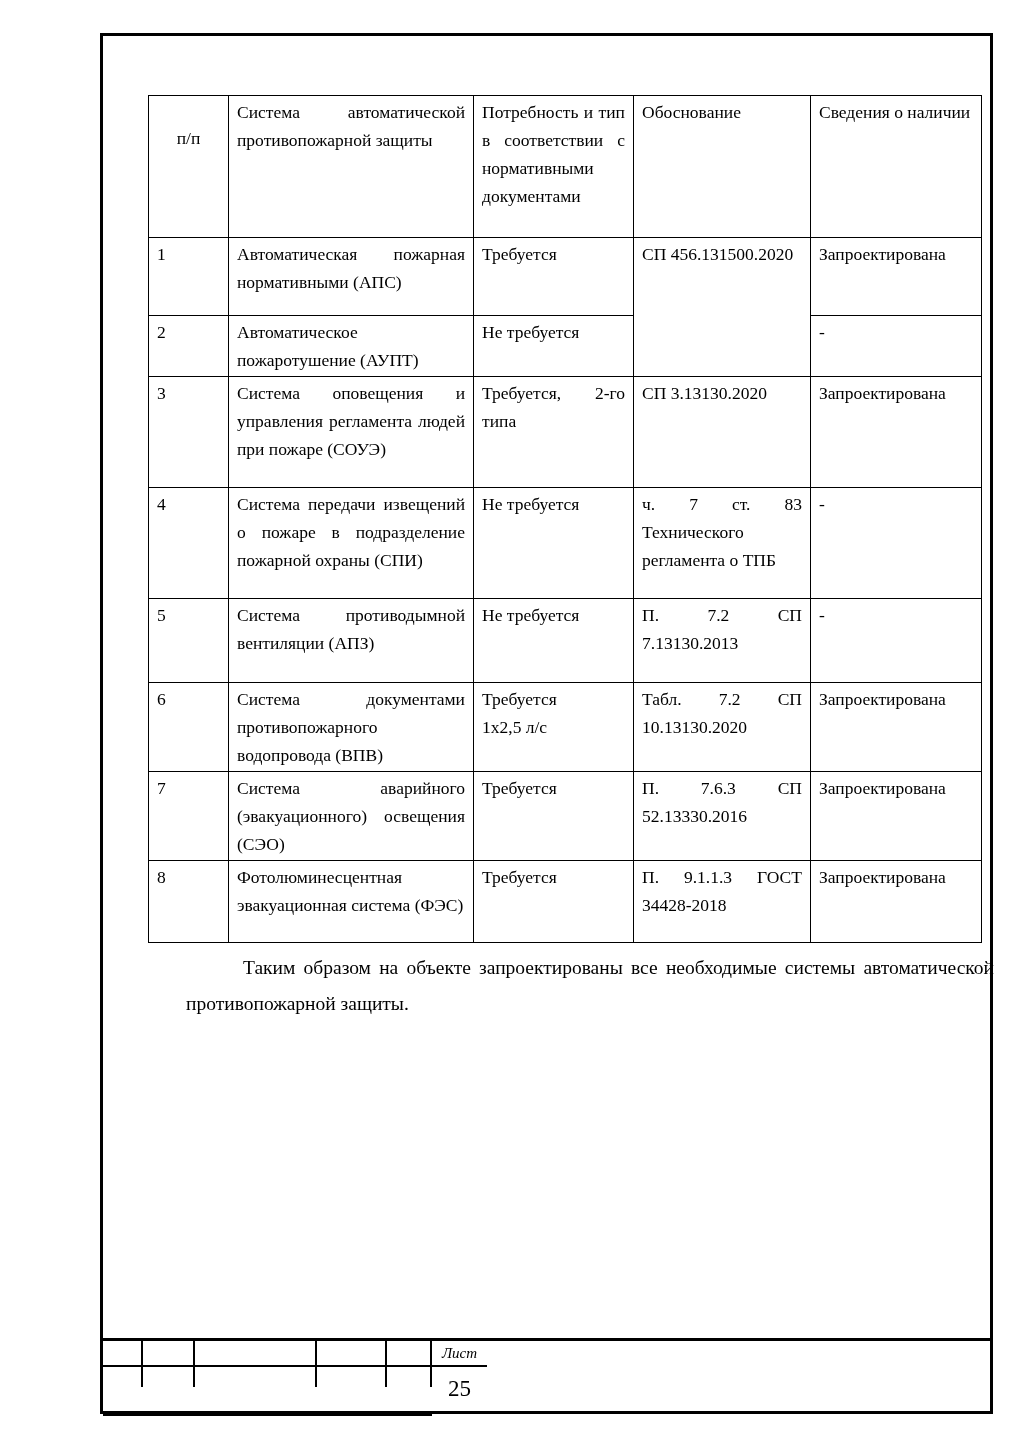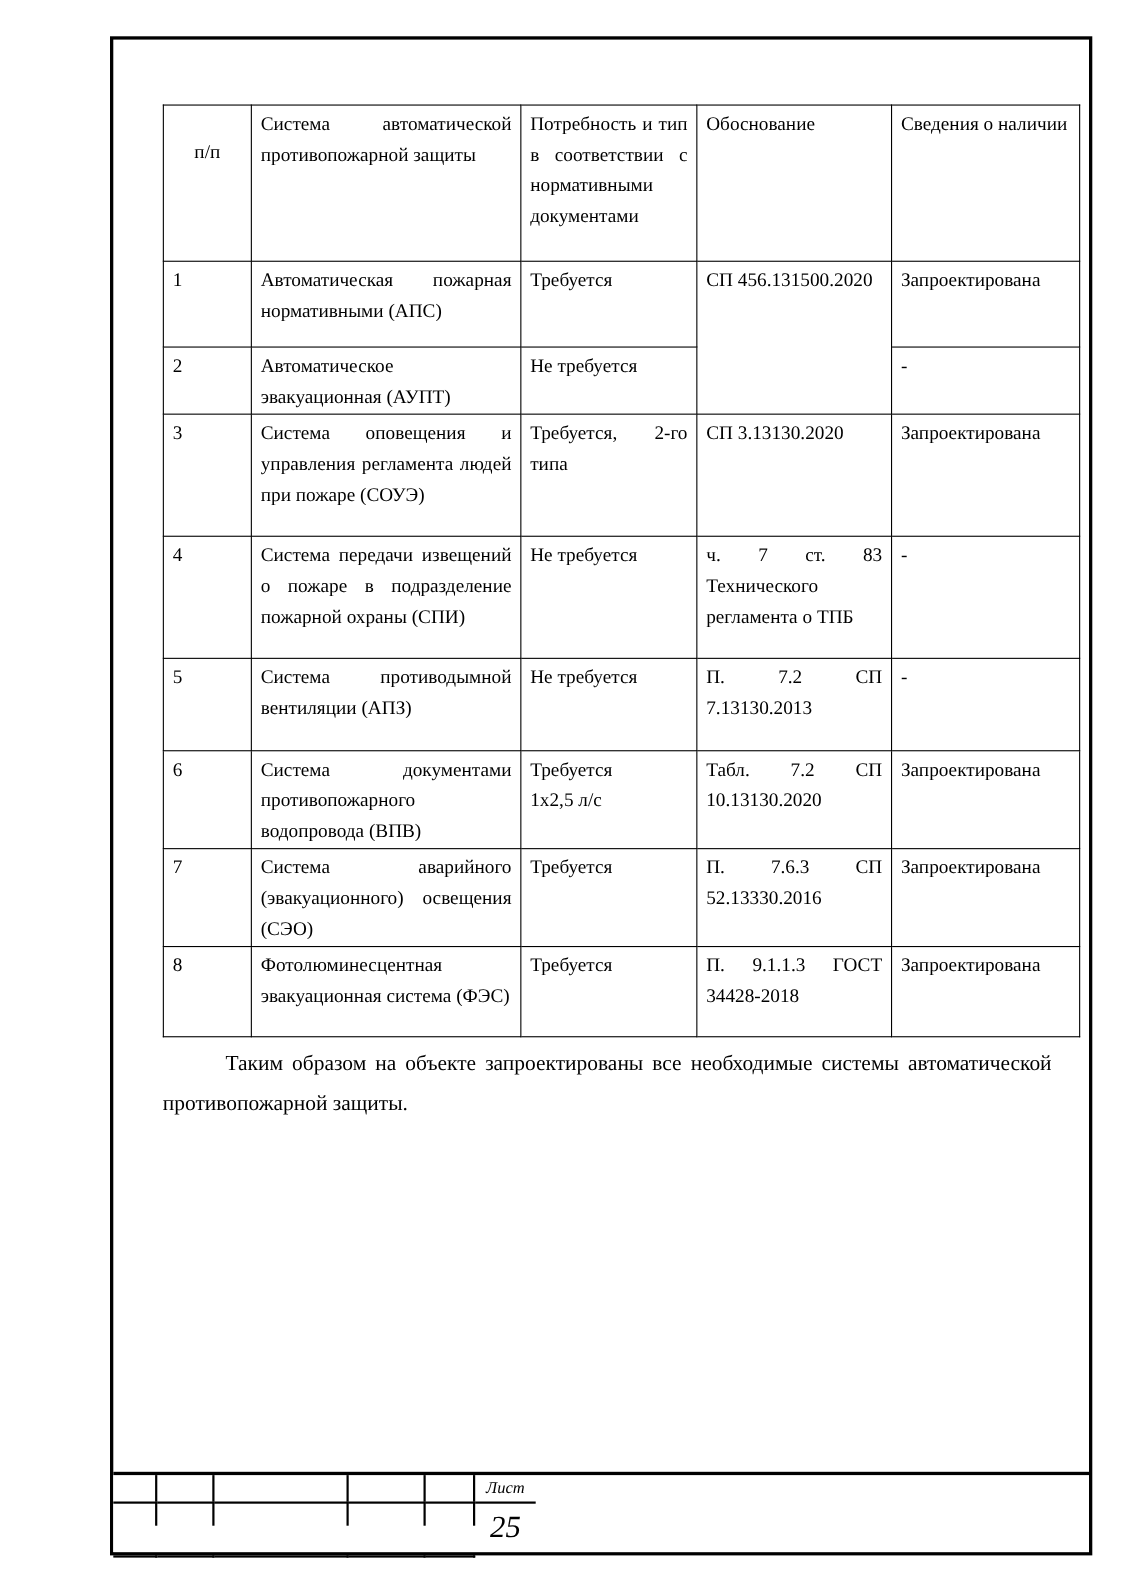--- a/index.html
+++ b/index.html
@@ -50,20 +50,21 @@
   tr.r8 { height: 82px; }
 
   
   .summary {
     margin-top: 7px;
     width: 808px;
     font-size: 19.5px;
     line-height: 36px;
     text-align: justify;
     text-indent: 57px;
+    margin-left: 38px;
   }
 
   
   .titleblock {
     position: absolute;
     left: 0; right: 0; bottom: 0;
     height: 73px;
     border-top: 3px solid #000;
     display: flex;
     background: #fff;
@@ -93,21 +94,21 @@
   }
   .tb-right { width: 55px; display: flex; flex-direction: column; }
   .tb-sheet-label {
     height: 26px;
     border-bottom: 2px solid #000;
     font-style: italic; font-size: 15px;
     display: flex; align-items: center; justify-content: center;
   }
   .tb-sheet-num {
     flex: 1;
-    font-style: italic; font-size: 28px;
+    font-size: 23px;
     display: flex; align-items: center; justify-content: center;
   }
 </style>
 </head>
 <body>
 
 <div class="page">
   <div class="frame">
 
     <table class="fire-table">
@@ -130,21 +131,21 @@
       <tbody>
         <tr class="r1">
           <td class="cell-num">1</td>
           <td>Автоматическая пожарная нормативными (АПС)</td>
           <td>Требуется</td>
           <td rowspan="2">СП 456.131500.2020</td>
           <td>Запроектирована</td>
         </tr>
         <tr class="r2">
           <td class="cell-num">2</td>
-          <td>Автоматическое эвакуационная (АУПТ)</td>
+          <td>Автоматическое пожаротушение (АУПТ)</td>
           <td>Не требуется</td>
           <td>-</td>
         </tr>
         <tr class="r3">
           <td class="cell-num">3</td>
           <td>Система оповещения и управления регламента людей при пожаре (СОУЭ)</td>
           <td>Требуется, 2-го типа</td>
           <td>СП 3.13130.2020</td>
           <td>Запроектирована</td>
         </tr>

